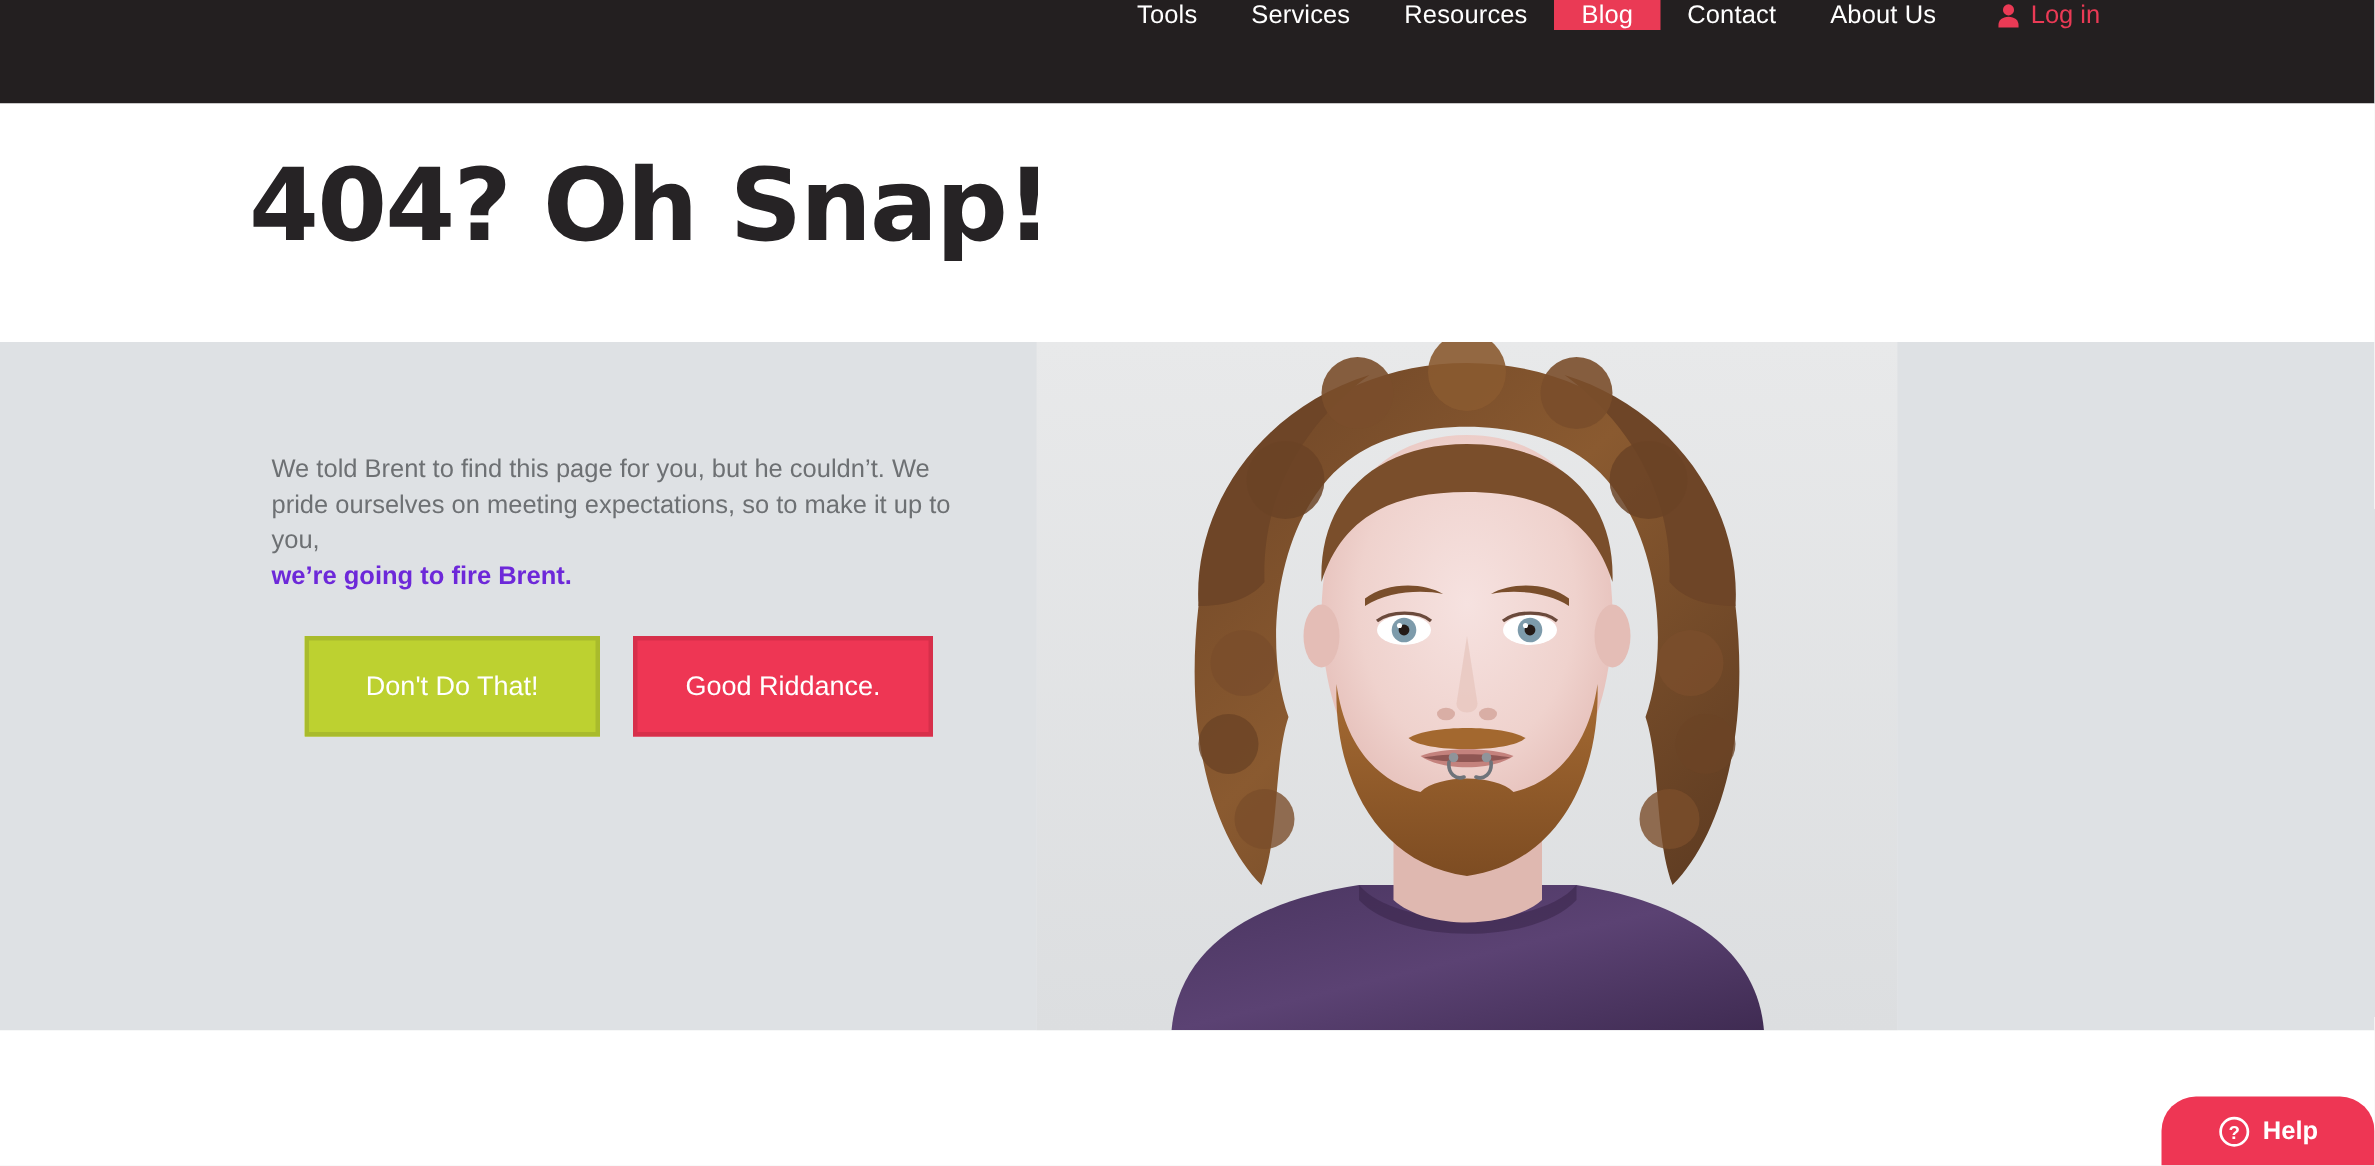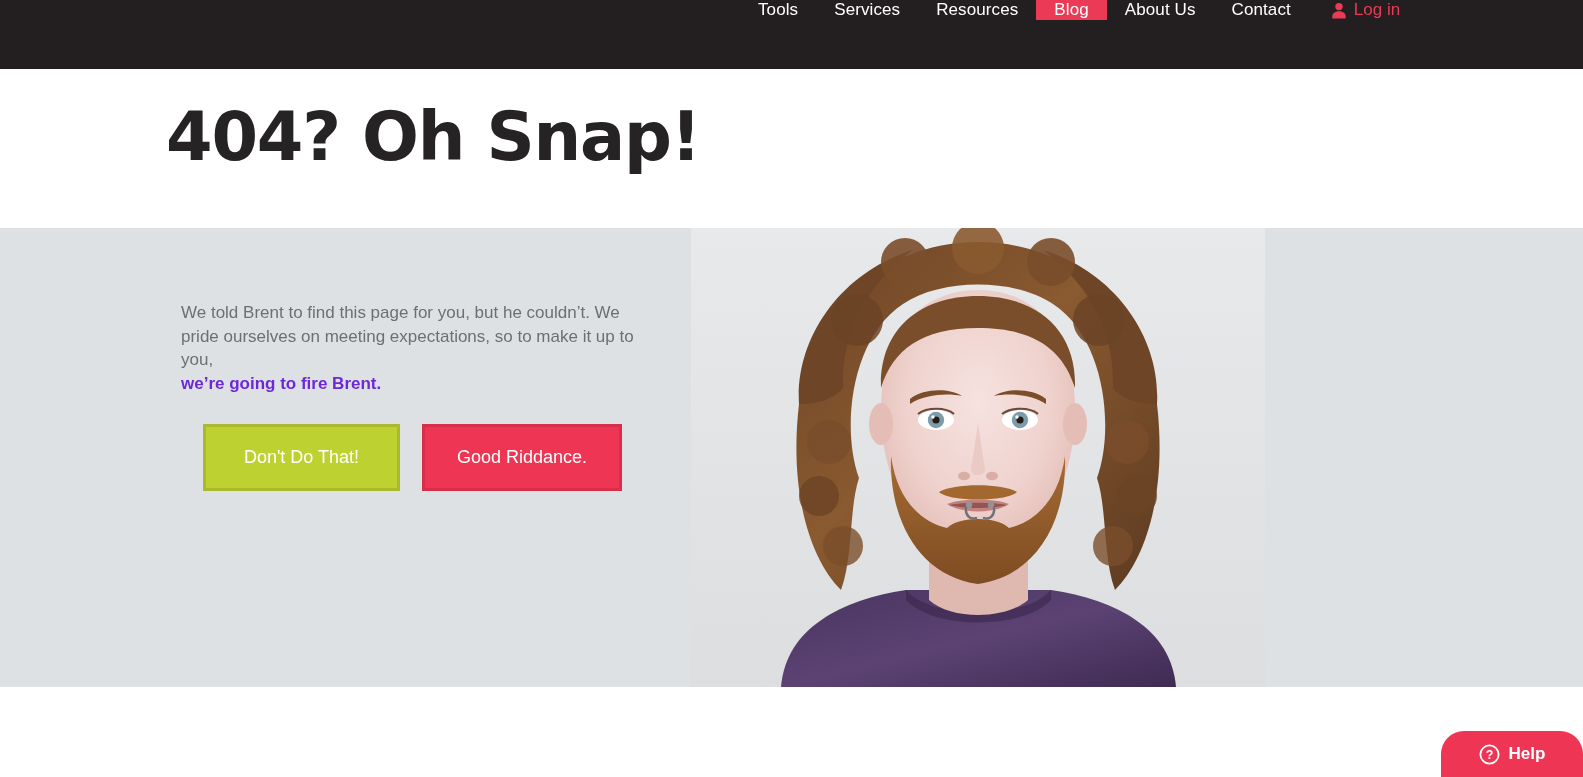--- a/index.html
+++ b/index.html
@@ -198,22 +198,22 @@
 <body>
 
 <header class="site-header">
 
 
   <nav class="main-nav">
     <a class="nav-item" href="#">Tools</a>
     <a class="nav-item" href="#">Services</a>
     <a class="nav-item" href="#">Resources</a>
     <a class="nav-item is-active" href="#">Blog</a>
+    <a class="nav-item" href="#">Contact</a>
     <a class="nav-item" href="#">About Us</a>
-    <a class="nav-item" href="#">Contact</a>
     <a class="nav-login" href="#">
       <svg class="user-icon" viewBox="0 0 16 17">
         <circle cx="8" cy="4.6" r="3.7" fill="#ea3a55"></circle>
         <path d="M8 9.2 C3.9 9.2 1.3 11.6 1.3 14.6 L1.3 16.4 L14.7 16.4 L14.7 14.6 C14.7 11.6 12.1 9.2 8 9.2 Z" fill="#ea3a55"></path>
       </svg>
       <span>Log in</span>
     </a>
   </nav>
 </header>
 

